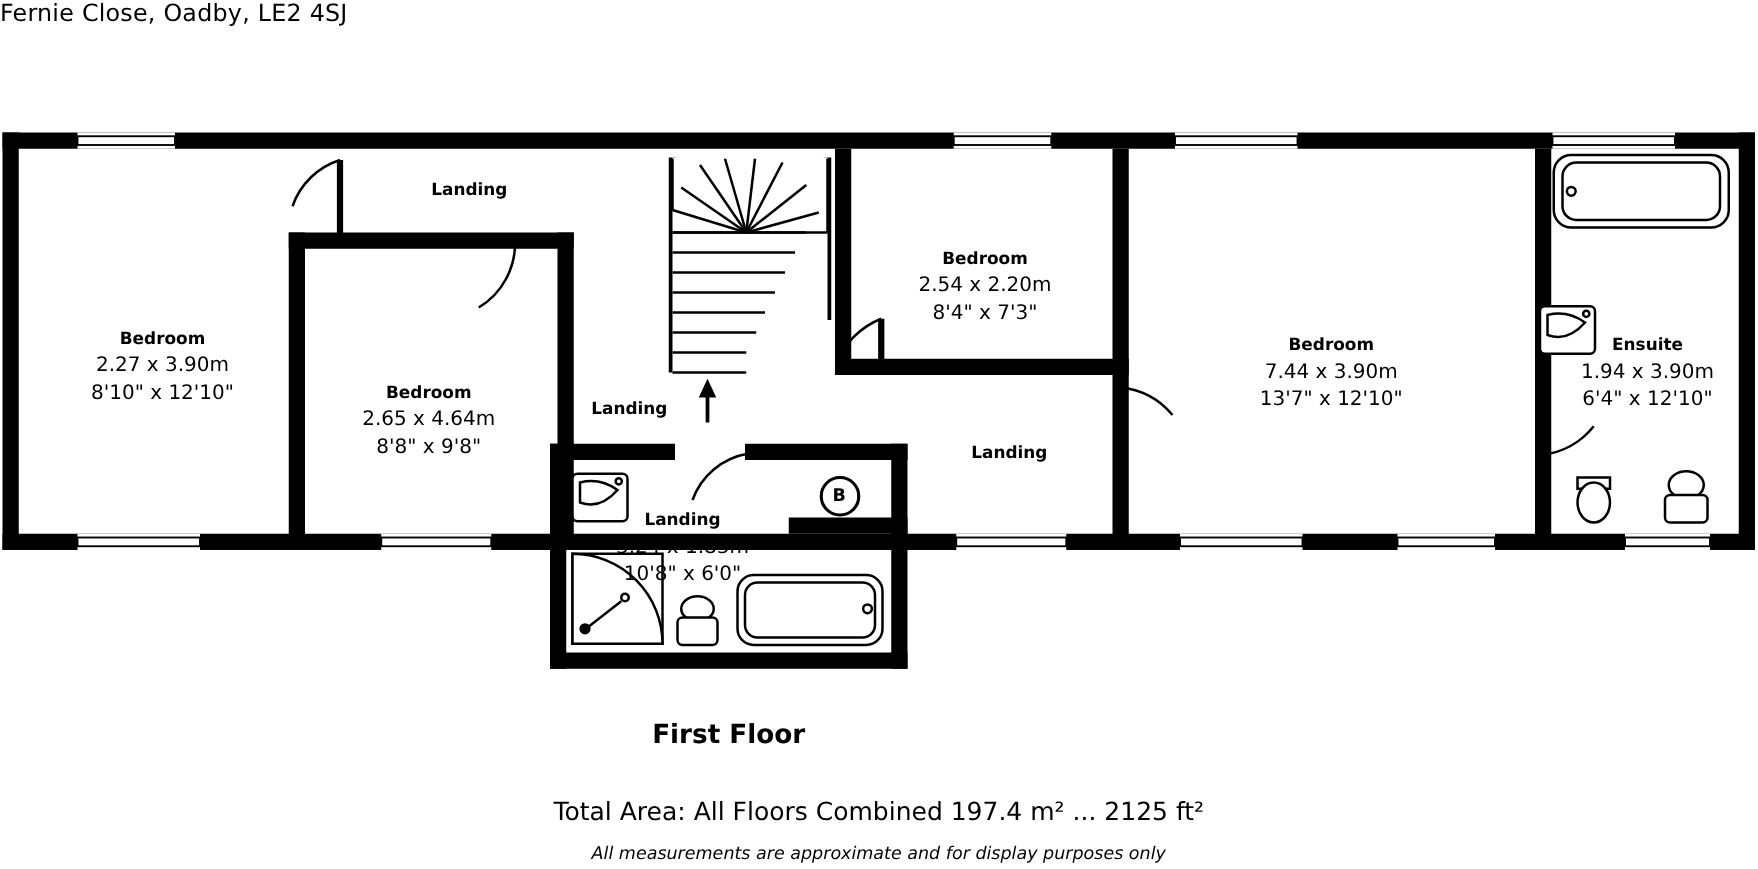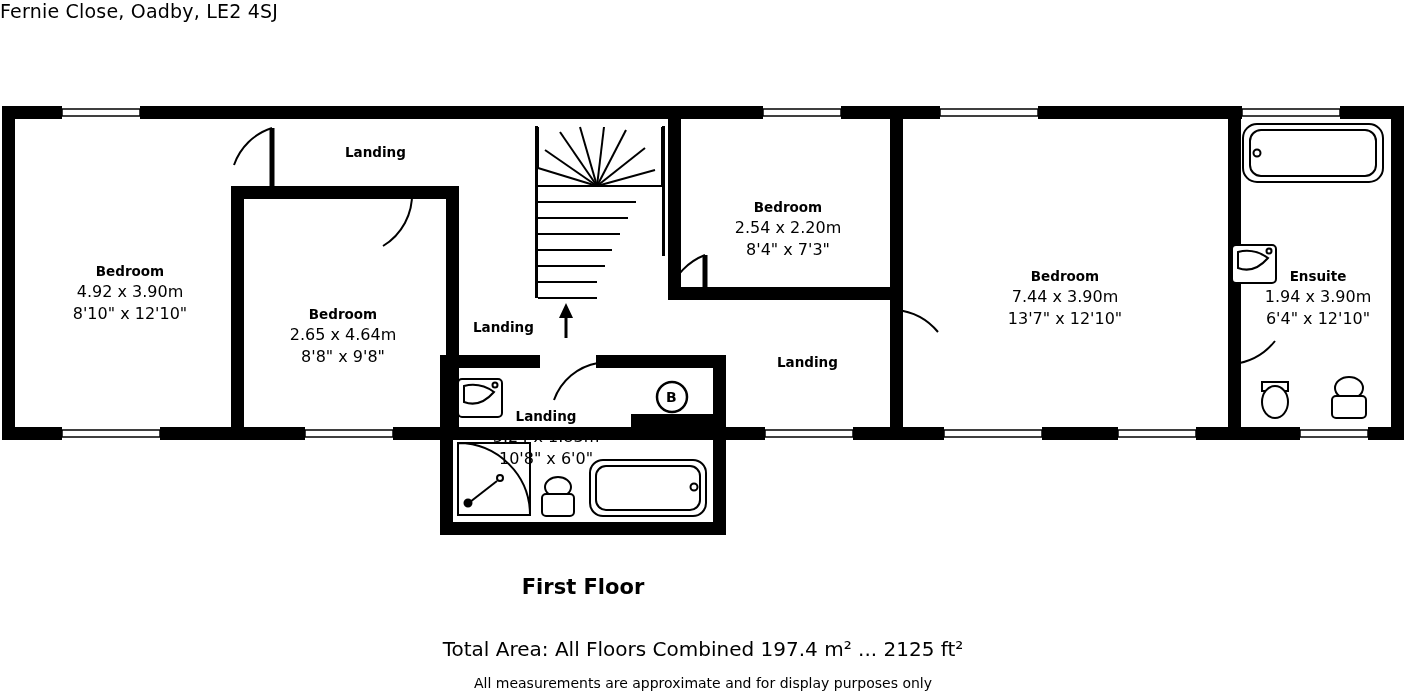--- a/index.html
+++ b/index.html
@@ -47,20 +47,21 @@
     text-align: center;
     font-size: 20px;
   }
   .disclaimer {
     position: absolute;
     top: 675px;
     left: 0;
     width: 1406px;
     text-align: center;
     font-size: 14px;
+    font-style: italic;
   }
   .room {
     position: absolute;
     text-align: center;
     line-height: 1.38;
     font-size: 13px;
     white-space: nowrap;
   }
   .room .rname {
     font-weight: bold;
@@ -236,21 +237,21 @@
 </svg>
 
 <div class="plain-label" style="left:345px; top:144px;">Landing</div>
 <div class="plain-label" style="left:473px; top:319px;">Landing</div>
 <div class="plain-label" style="left:777px; top:354px;">Landing</div>
 
 <div class="plain-label" style="left:666px; top:389px; font-size:14px;">B</div>
 
 <div class="room" style="left:64px; top:262px; width:132px;">
   <span class="rname">Bedroom</span>
-  <span class="rdim">4.92 x 3.90m</span>
+  <span class="rdim">2.27 x 3.90m</span>
   <span class="rdim">8'10" x 12'10"</span>
 </div>
 
 <div class="room" style="left:277px; top:305px; width:132px;">
   <span class="rname">Bedroom</span>
   <span class="rdim">2.65 x 4.64m</span>
   <span class="rdim">8'8" x 9'8"</span>
 </div>
 
 <div class="room" style="left:718px; top:198px; width:140px;">

